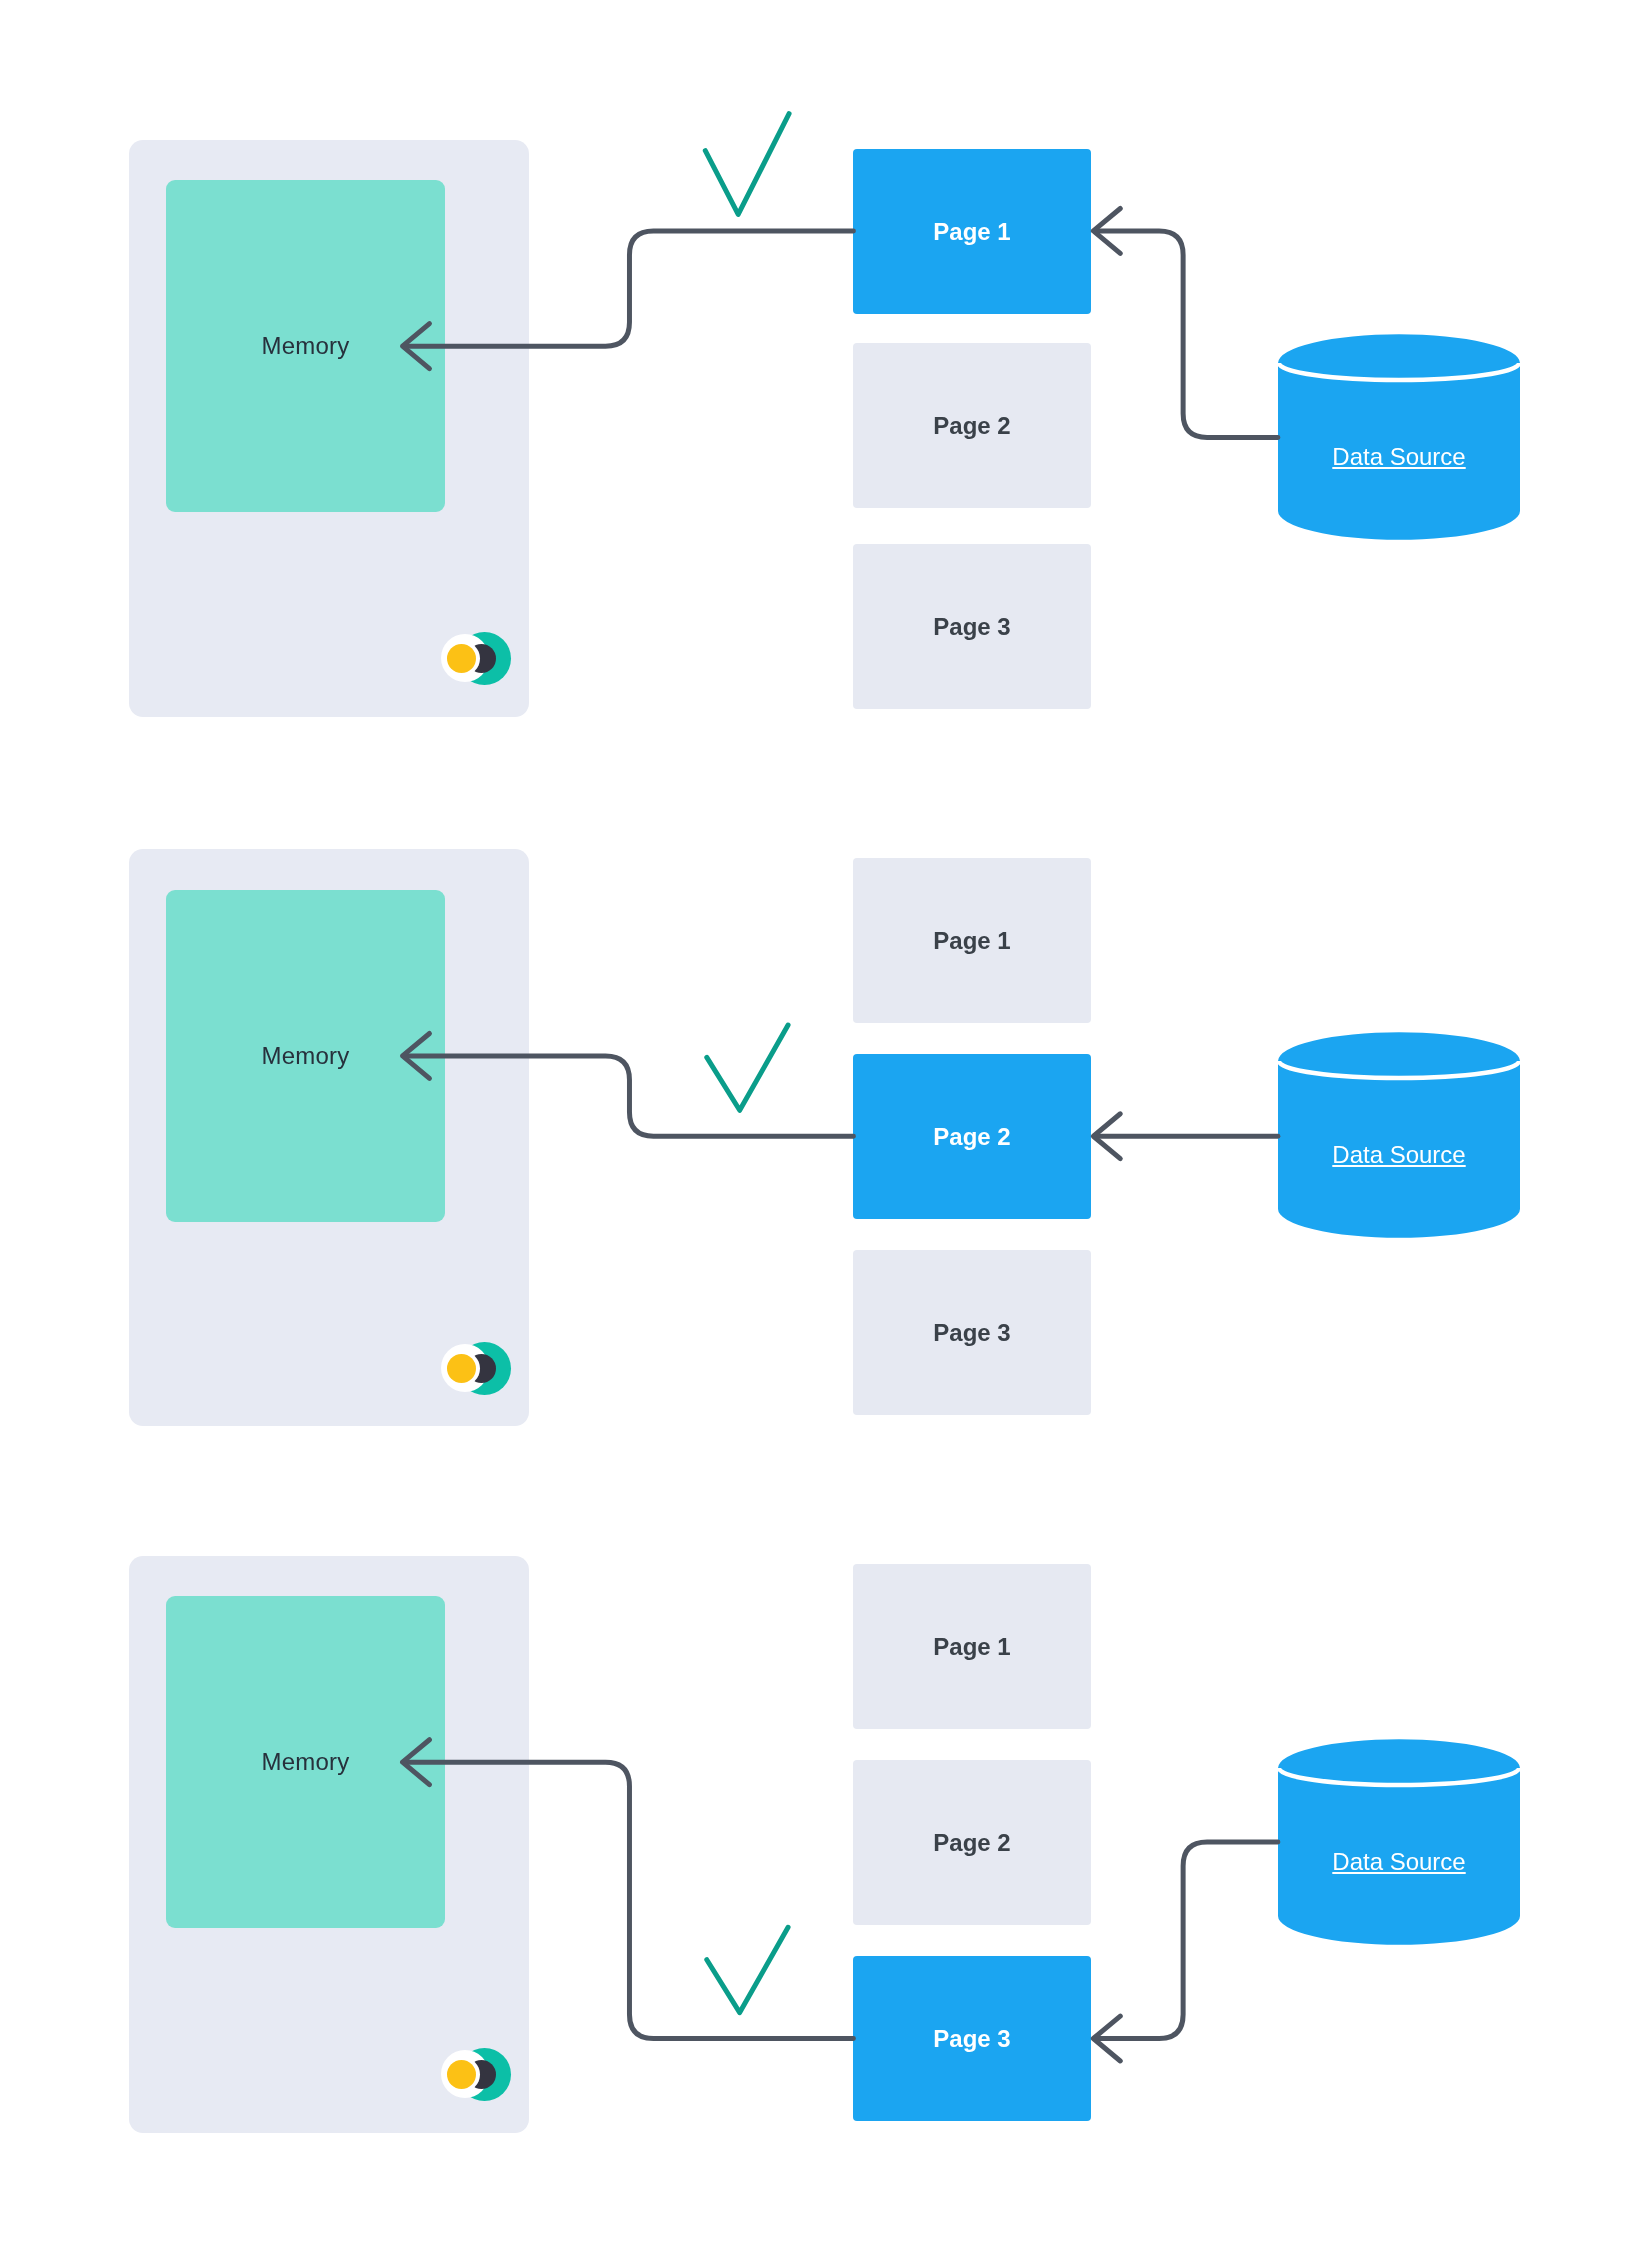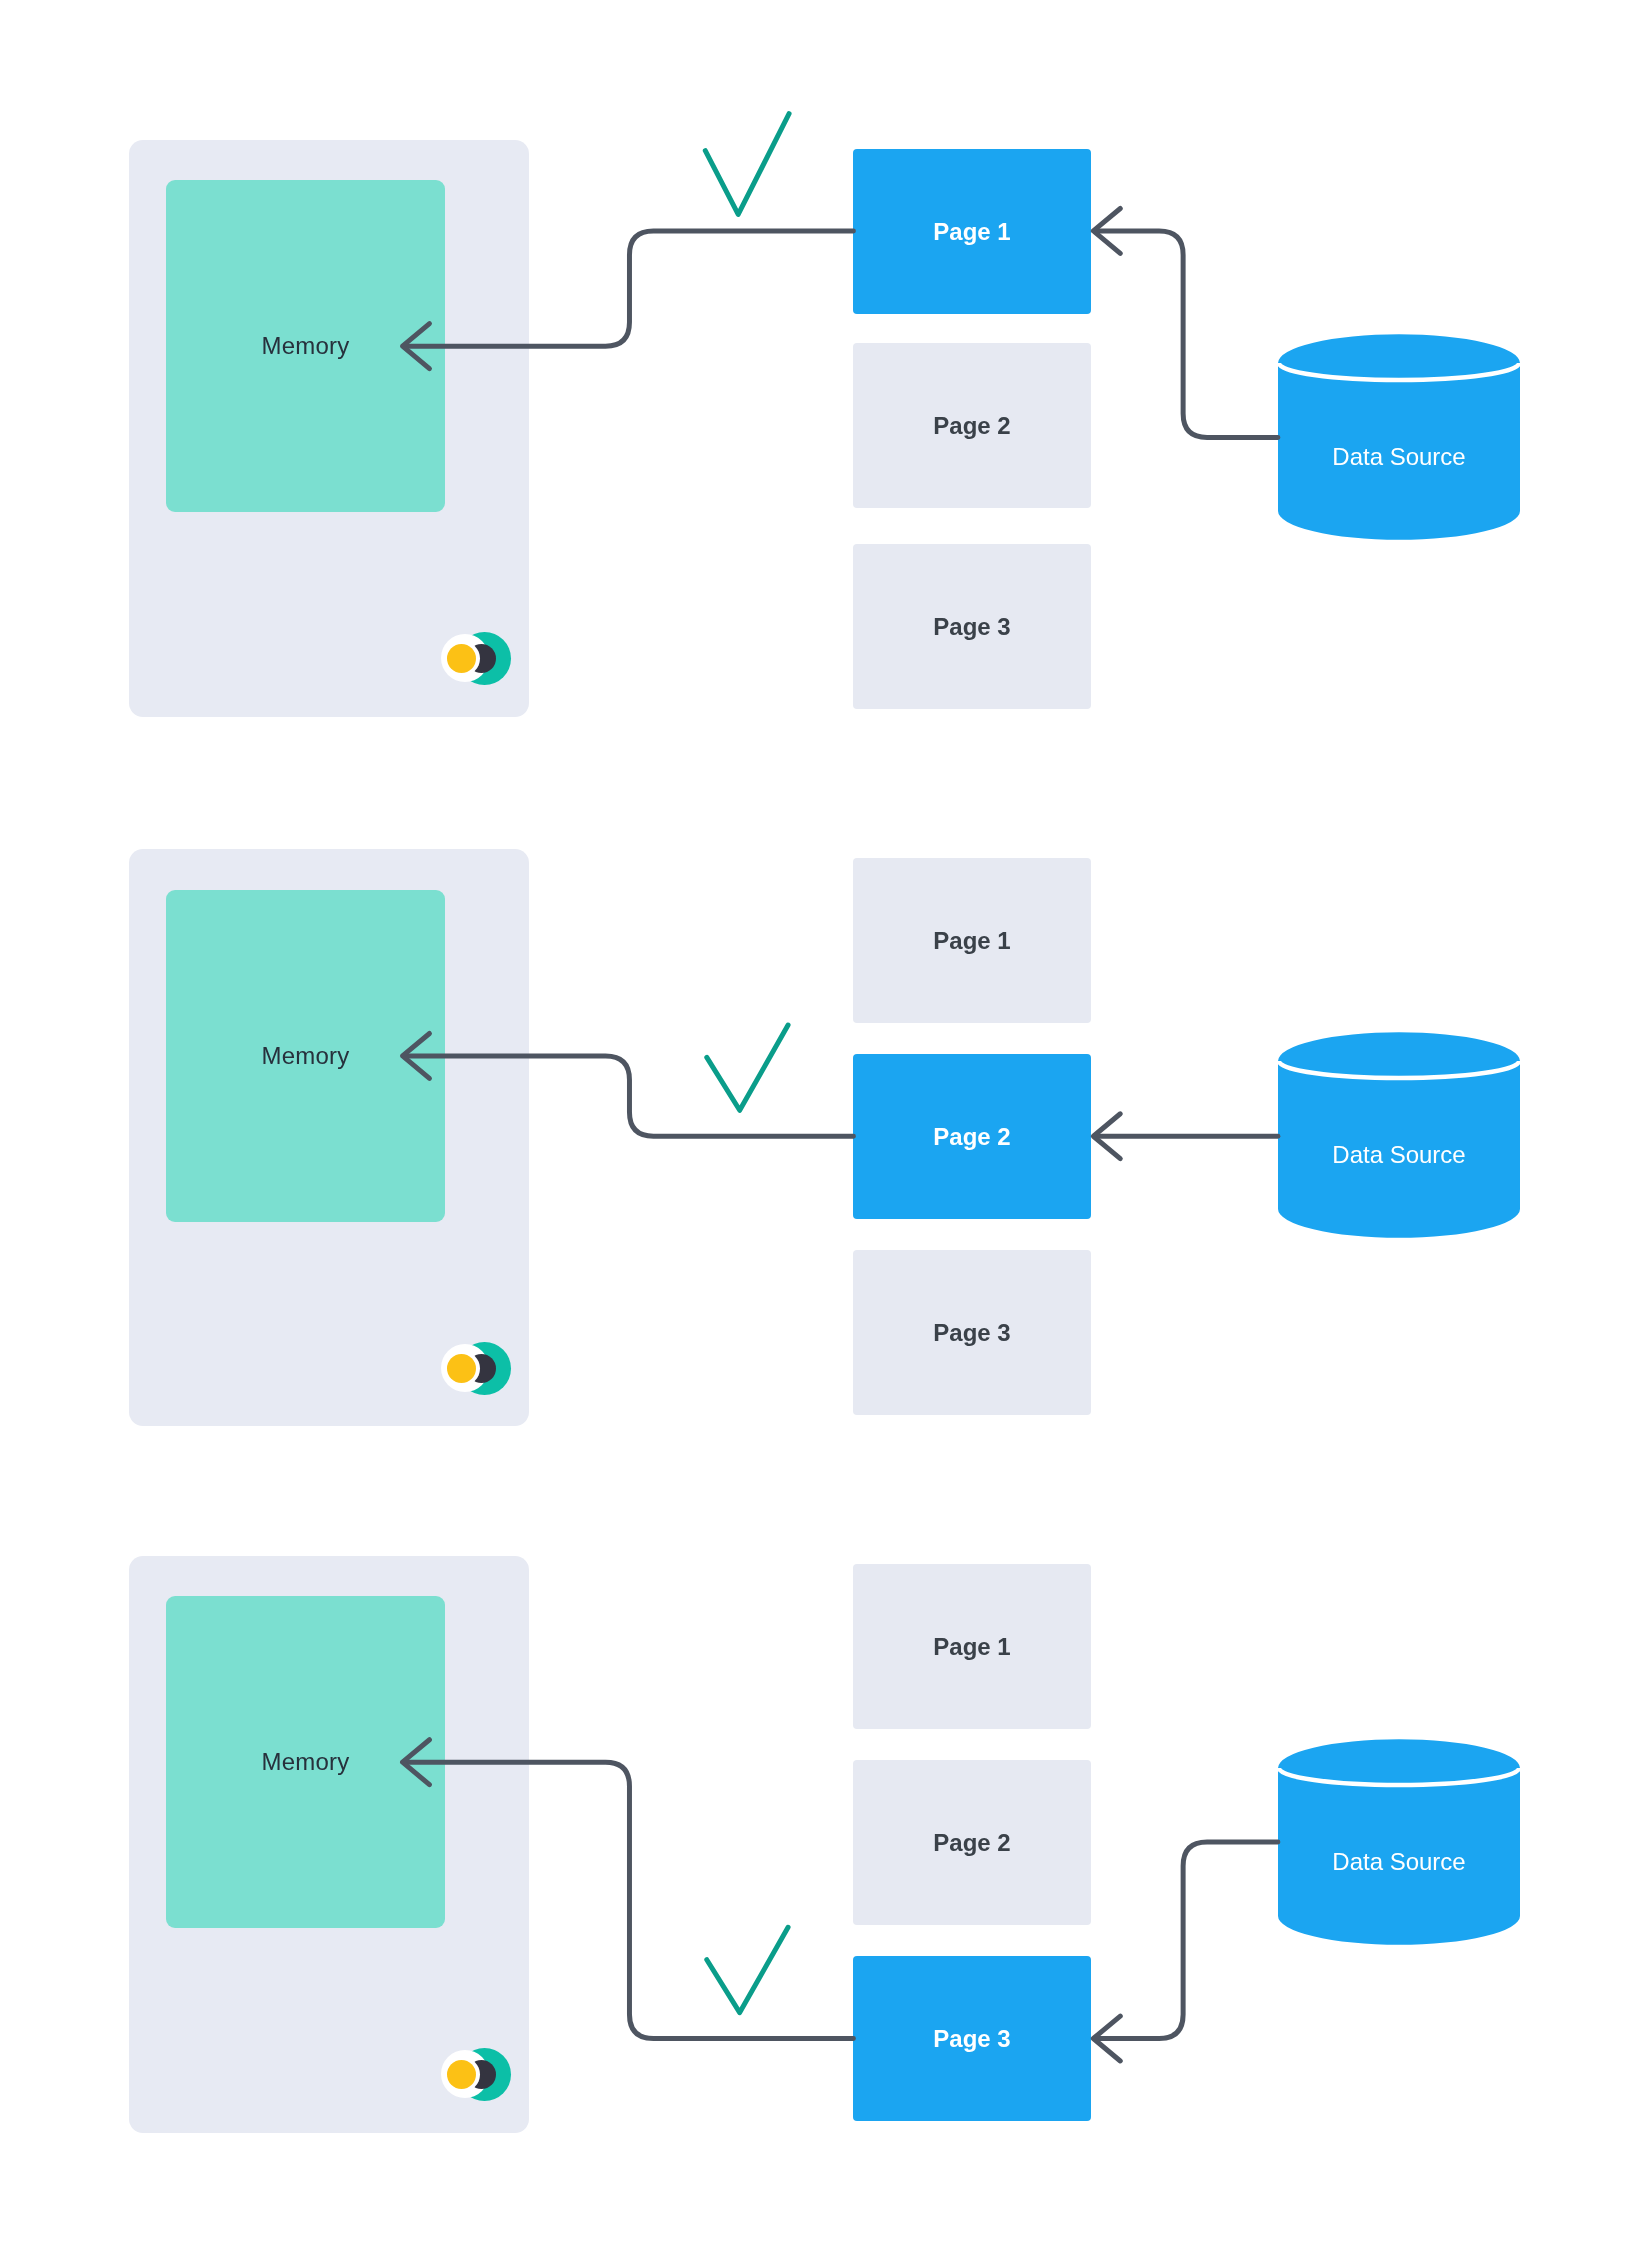--- a/index.html
+++ b/index.html
@@ -56,21 +56,21 @@
   }
   .cylinder{
     width:242px;height:206px;left:1278px;
   }
   .cylinder svg{position:absolute;left:0;top:0;}
   .cyl-body{fill:var(--datasource-fill);}
   .cyl-lid{fill:none;stroke:#ffffff;stroke-width:9px;}
   .cylinder .ds-label{
     position:absolute;left:0;top:95px;width:100%;height:55px;
     display:flex;align-items:center;justify-content:center;
-    color:var(--label-light);font-size:24px;font-weight:400;
+    color:var(--label-light);font-size:24px;font-weight:400;text-decoration:underline;
   }
   
   .logo{width:66px;height:66px;left:450px;}
   .logo .c{position:absolute;border-radius:50%;}
   .logo .teal  {width:53px;height:53px;left:7.5px;top:6.5px;background:var(--logo-teal);}
   .logo .punch {width:48px;height:48px;left:-9px;top:9px;background:#ffffff;}
   .logo .dark  {width:29px;height:29px;left:17px;top:18.5px;background:var(--logo-dark);}
   .logo .halo  {width:35px;height:35px;left:-5px;top:15.5px;background:#ffffff;}
   .logo .yellow{width:29px;height:29px;left:-3.5px;top:18.5px;background:var(--logo-yellow);}
   

